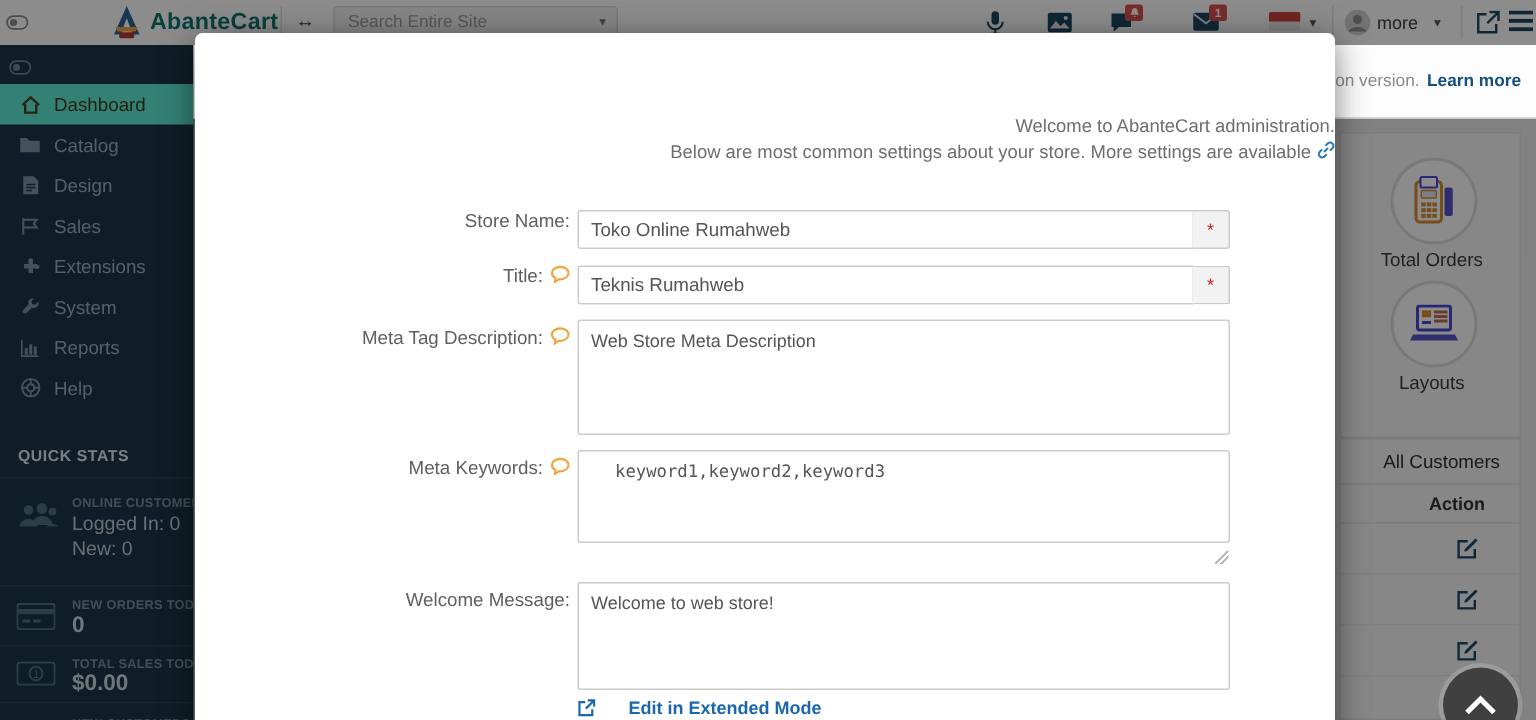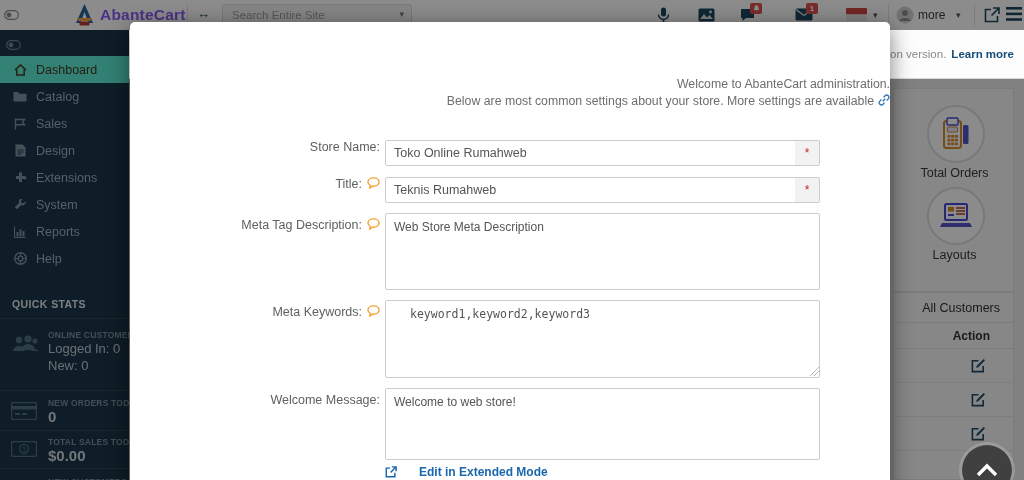--- a/index.html
+++ b/index.html
@@ -3,21 +3,21 @@
 <meta charset="utf-8">
 <style>
   html,body{margin:0;padding:0}
   body{width:1024px;height:480px;overflow:hidden;position:relative;background:#ececec;
        font-family:"Liberation Sans",sans-serif;-webkit-font-smoothing:antialiased}
   .abs{position:absolute}
   svg{display:block}
 
   
   .topbar{position:absolute;left:0;top:0;width:1024px;height:30px;background:#fff;border-bottom:1px solid #dcdcdc;z-index:1}
-  .brand-text{position:absolute;left:100px;top:6px;font-size:15.5px;font-weight:bold;color:#8b5cf6;letter-spacing:.2px}
+  .brand-text{position:absolute;left:100px;top:6px;font-size:15.5px;font-weight:bold;color:#0f766e;letter-spacing:.2px}
   .tb-divider{position:absolute;top:4px;width:1px;height:22px;background:#e3e3e3}
   .search-box{position:absolute;left:222px;top:4px;width:190px;height:22px;background:#f4f4f4;border:1px solid #dcdcdc;border-radius:3px;box-sizing:border-box}
   .search-box input{position:absolute;left:0;top:0;width:168px;height:20px;border:none;background:transparent;outline:none;
        padding:0 0 0 9px;font-size:11.5px;color:#555;font-family:"Liberation Sans",sans-serif}
   .search-box input::placeholder{color:#9e9e9e}
   .search-caret{position:absolute;right:7px;top:4px;font-size:9px;color:#777}
   .tb-icon{position:absolute;top:7px;color:#1c4861}
   .badge{position:absolute;background:#d9534f;border-radius:2px;color:#fff;z-index:2;
          display:flex;align-items:center;justify-content:center}
   .admin-name{position:absolute;left:918px;top:8px;font-size:12px;color:#3c3c3c}
@@ -189,34 +189,34 @@
     <div class="menu-item">
       <span class="mi-icon">
         <svg width="14" height="11" viewBox="0 0 14 11">
             <path d="M0.5 1 h4.5 l1.4 1.8 h7.1 v7.7 H0.5 Z" fill="currentColor"></path>
           </svg>
         </span>
       <span>Catalog</span>
     </div>
     <div class="menu-item">
       <span class="mi-icon">
-        <svg width="12" height="12" viewBox="0 0 12 12">
-            <path d="M1.5 0.5 v11 M1.5 1.5 h9 l-2 2.6 2 2.6 h-9" fill="none" stroke="currentColor" stroke-width="1.4"></path>
-          </svg>
-        </span>
-      <span>Sales</span>
-    </div>
-    <div class="menu-item">
-      <span class="mi-icon">
         <svg width="11" height="13" viewBox="0 0 11 13">
             <path d="M0.5 0.5 h7 l3 3 v9 h-10 Z" fill="currentColor"></path>
             <path d="M2.5 6 h6 M2.5 8 h6 M2.5 10 h4" stroke="#1b3547" stroke-width="0.9"></path>
           </svg>
         </span>
       <span>Design</span>
+    </div>
+    <div class="menu-item">
+      <span class="mi-icon">
+        <svg width="12" height="12" viewBox="0 0 12 12">
+            <path d="M1.5 0.5 v11 M1.5 1.5 h9 l-2 2.6 2 2.6 h-9" fill="none" stroke="currentColor" stroke-width="1.4"></path>
+          </svg>
+        </span>
+      <span>Sales</span>
     </div>
     <div class="menu-item">
       <span class="mi-icon">
         <svg width="13" height="12" viewBox="0 0 13 12">
             <path d="M5 1 h3 v3 h3 v3 h-3 v3 h-3 v-3 H2 V4 h3 Z" fill="currentColor"></path>
             <circle cx="6.5" cy="1.6" r="1.5" fill="currentColor"></circle>
             <circle cx="11" cy="6" r="1.4" fill="currentColor"></circle>
           </svg>
         </span>
       <span>Extensions</span>
@@ -441,21 +441,21 @@
 
   <div class="frow" style="top:278px;height:77px">
     <div class="flabel vt">
       <span>Meta Keywords:</span>
       <span class="bubble-icon">
           <svg width="13" height="12" viewBox="0 0 14 13">
             <path d="M7 1 C3.7 1 1 3 1 5.5 C1 7 2 8.3 3.5 9 L3 12 L6 9.9 C6.3 10 6.6 10 7 10 C10.3 10 13 8 13 5.5 C13 3 10.3 1 7 1 Z" fill="none" stroke="currentColor" stroke-width="1.5"></path>
           </svg>
         </span>
     </div>
-    <textarea class="ftext mono" style="height: 78px; padding-left: 24px;">keyword1,keyword2,keyword3</textarea>
+    <textarea class="ftext mono" style="height: 62px; padding-left: 24px;">keyword1,keyword2,keyword3</textarea>
     <span class="resize-grip" style="top:67px"></span>
   </div>
 
   <div class="frow" style="top:366px;height:72px">
     <div class="flabel vt">
       <span>Welcome Message:</span>
     </div>
     <textarea class="ftext" style="height: 72px;">Welcome to web store!</textarea>
   </div>
 

